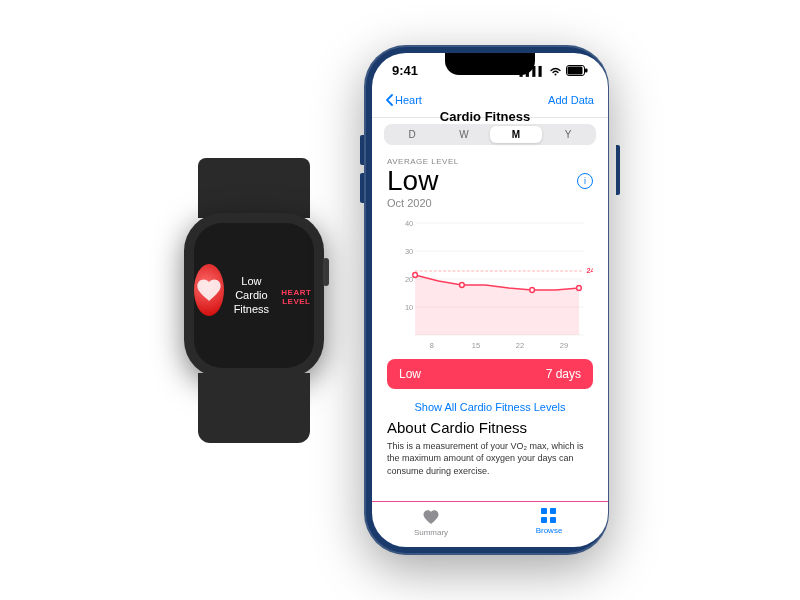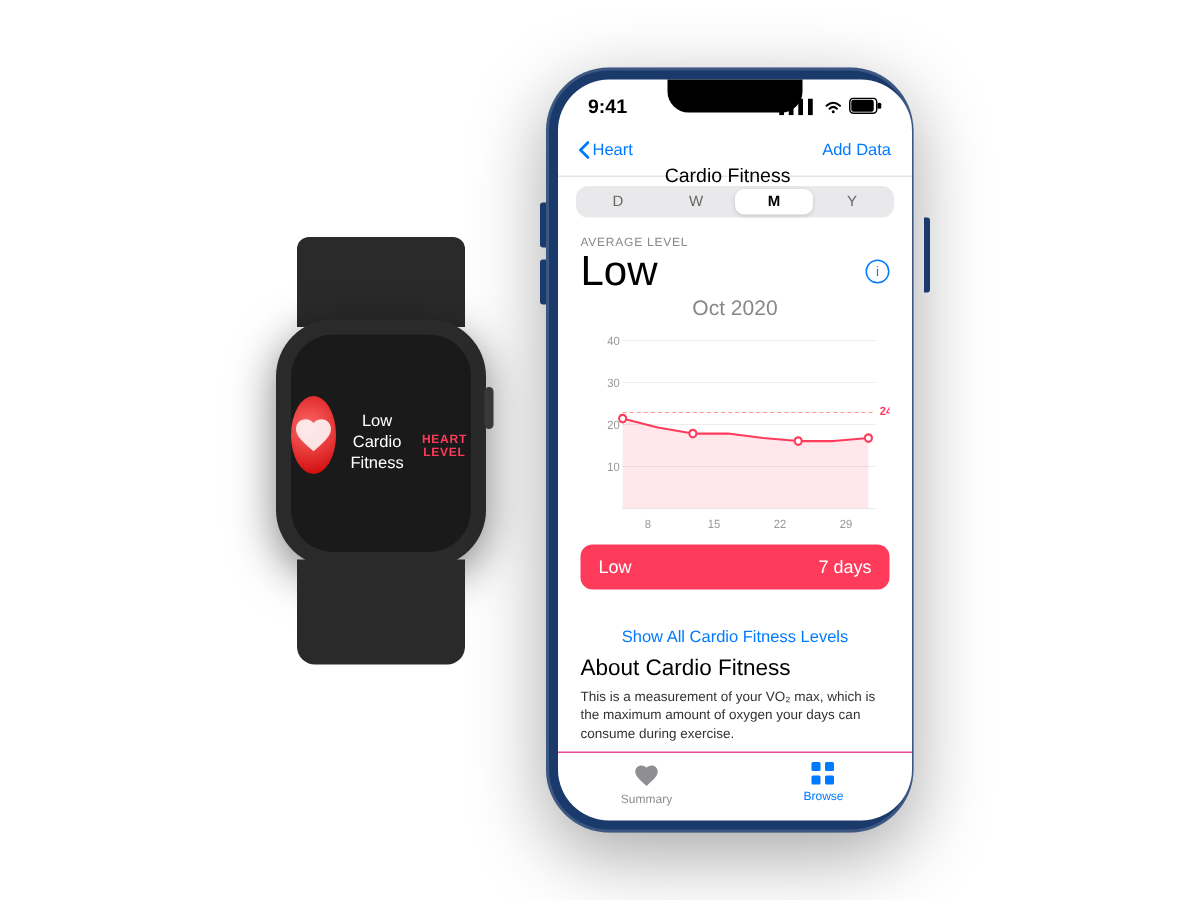--- a/index.html
+++ b/index.html
@@ -236,21 +236,21 @@
     .nav-back {
       display: flex;
       align-items: center;
       color: #007aff;
       font-size: 11px;
       gap: 2px;
     }
 
     .nav-title {
       font-size: 13px;
-      font-weight: 400;
+      font-weight: 700;
       color: black;
       margin-top: 33px;
     }
 
     .nav-action {
       color: #007aff;
       font-size: 11px;
     }
 
     .segment-tabs {
@@ -314,24 +314,23 @@
       border-radius: 50%;
       border: 1.5px solid #007aff;
       display: flex;
       align-items: center;
       justify-content: center;
       color: #007aff;
       font-size: 9px;
     }
 
     .date-label {
-      font-size: 14px;
+      font-size: 11px;
       color: #888;
       margin-bottom: 4px;
-      text-align: center;
     }
 
     
     .chart-area {
       position: relative;
       flex: 1;
       min-height: 130px;
       max-height: 140px;
     }
 
@@ -362,21 +361,20 @@
       font-size: 12px;
       font-weight: 500;
     }
 
     .show-all-link {
       text-align: center;
       color: #007aff;
       font-size: 11px;
       padding: 6px 0;
       flex-shrink: 0;
-      margin-top: 14px;
     }
 
     .about-section {
       flex-shrink: 0;
     }
 
     .about-title {
       font-size: 15px;
       font-weight: 400;
       color: black;

